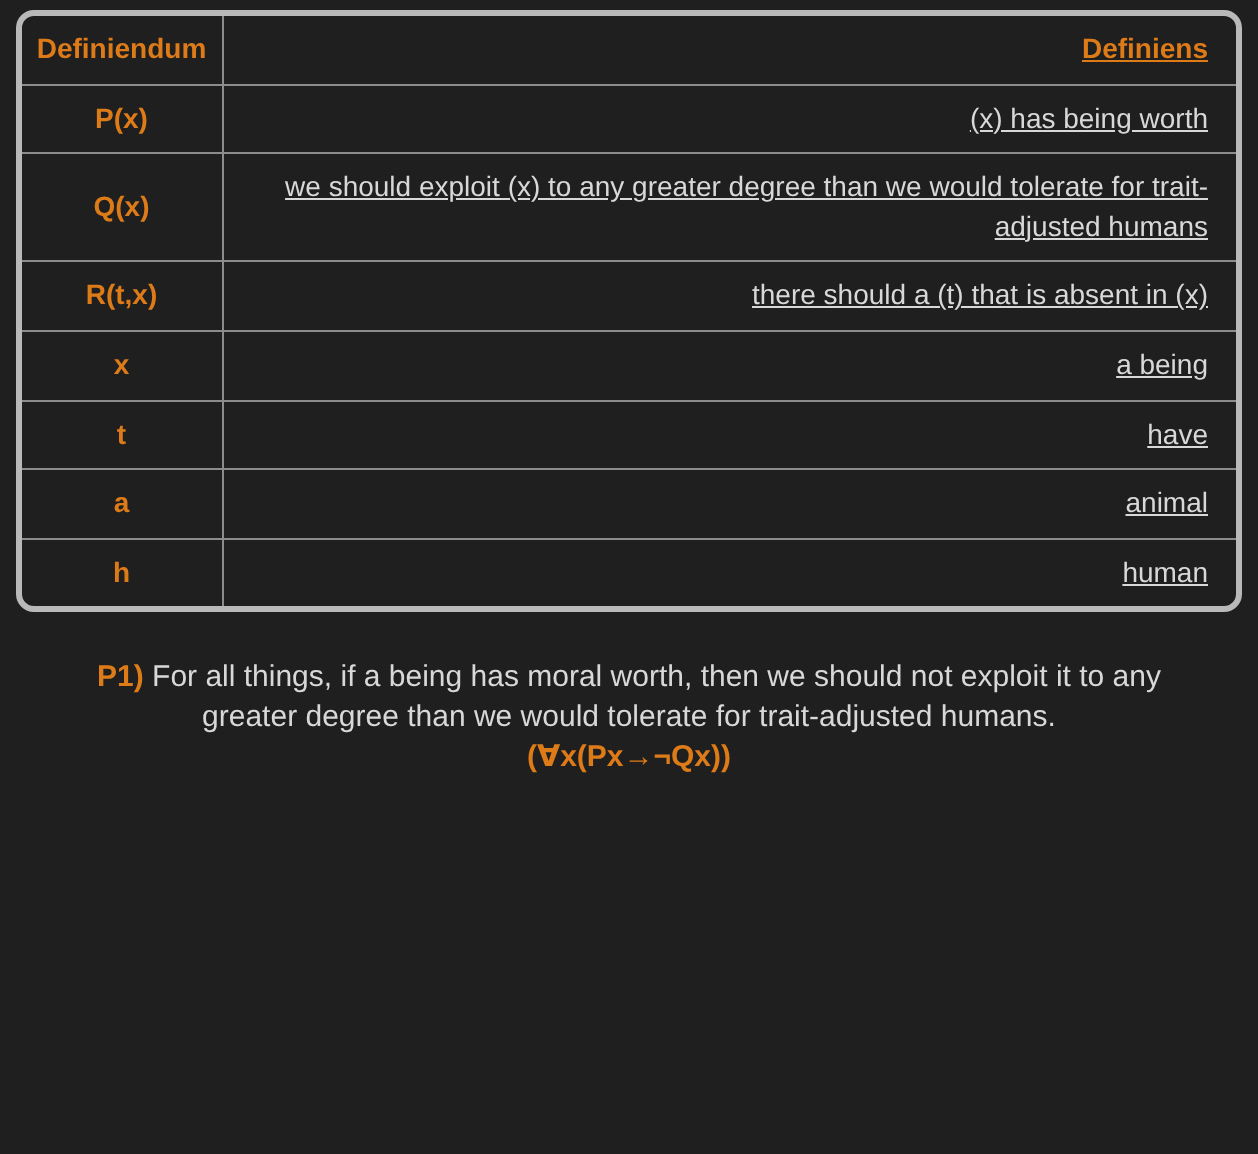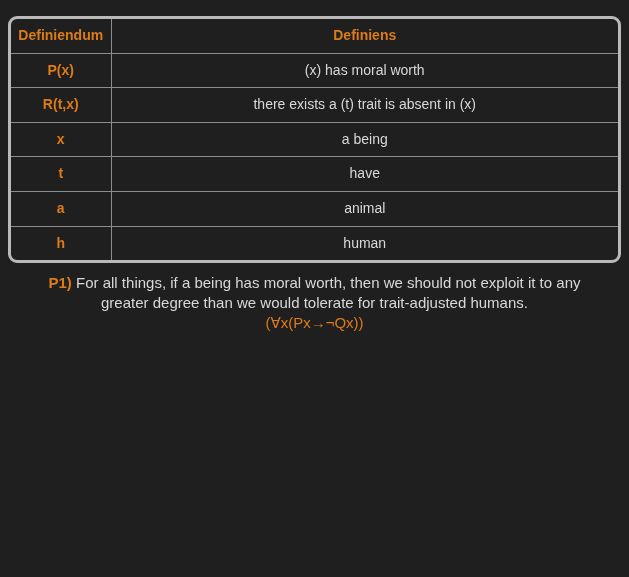--- a/index.html
+++ b/index.html
@@ -9,21 +9,21 @@
     --grid-line:#8c8c8c;
     --page-bg:#1f1f1f;
   }
   *{box-sizing:border-box;margin:0;padding:0;}
   html,body{width:629px;height:577px;overflow:hidden;}
   body{
     background:var(--page-bg);
     font-family:"Liberation Sans","DejaVu Sans",sans-serif;
     color:var(--body-text);
   }
-  .screen{width:629px;height:577px;padding-top:16px;}
+  .screen{width:629px;height:577px;padding-top:5px;}
   
   .table-wrap{
     margin:0 8px;
     border:3px solid var(--table-border);
     border-radius:9px;
     overflow:hidden;
   }
   table.dtable{
     width:100%;
     border-collapse:collapse;
@@ -36,82 +36,87 @@
   }
   .dtable .term-col{
     width:100px;
     text-align:center;
     color:var(--accent-orange);
     font-weight:bold;
     border-right:1px solid var(--grid-line);
     padding:7px 6px;
   }
   .dtable .def-col{
-    text-align:center;
+    text-align:right;
     color:var(--body-text);
     font-weight:normal;
     padding:7px 14px;
+    text-decoration:underline;
   }
   .dtable thead th{
     border-bottom:1px solid var(--grid-line);
     padding:8px 6px;
   }
   .dtable thead .def-col{
     color:var(--accent-orange);
     font-weight:bold;
   }
   .dtable tbody tr + tr th,
   .dtable tbody tr + tr td{
     border-top:1px solid var(--grid-line);
   }
   
   .argument{
-    margin-top:10px;
+    margin-top:23px;
     text-align:center;
   }
   .premise{
     max-width:556px;
     margin:0 auto;
     font-size:15px;
     line-height:20px;
     color:var(--body-text);
   }
   .plabel{
     color:var(--accent-orange);
     font-weight:bold;
   }
   .formula{
     font-size:15px;
     line-height:20px;
     color:var(--accent-orange);
-    font-weight:normal;
+    font-weight:bold;
     text-align:center;
   }
 </style>
 </head>
 <body>
 
 <div class="screen">
 
   <div class="table-wrap">
     <table class="dtable">
       <thead>
         <tr>
           <th class="term-col">Definiendum</th>
           <th class="def-col">Definiens</th>
         </tr>
       </thead>
       <tbody>
         <tr>
           <th class="term-col">P(x)</th>
-          <td class="def-col">(x) has moral worth</td>
+          <td class="def-col">(x) has being worth</td>
+        </tr>
+        <tr>
+          <th class="term-col">Q(x)</th>
+          <td class="def-col">we should exploit (x) to any greater degree than we would tolerate for trait-adjusted humans</td>
         </tr>
         <tr>
           <th class="term-col">R(t,x)</th>
-          <td class="def-col">there exists a (t) trait is absent in (x)</td>
+          <td class="def-col">there should a (t) that is absent in (x)</td>
         </tr>
         <tr>
           <th class="term-col">x</th>
           <td class="def-col">a being</td>
         </tr>
         <tr>
           <th class="term-col">t</th>
           <td class="def-col">have</td>
         </tr>
         <tr>

